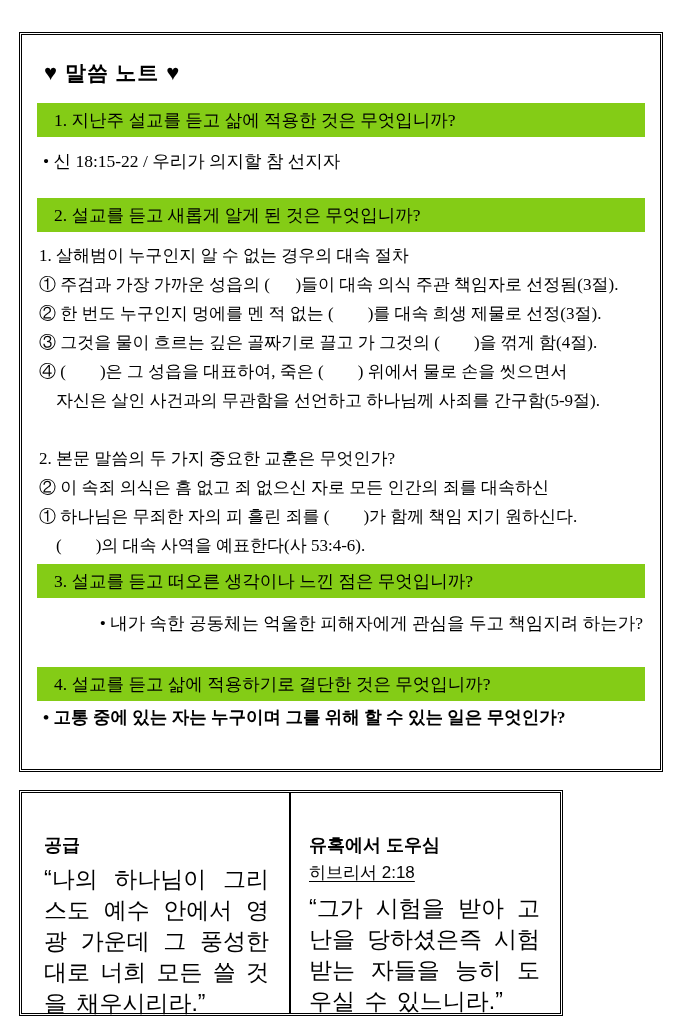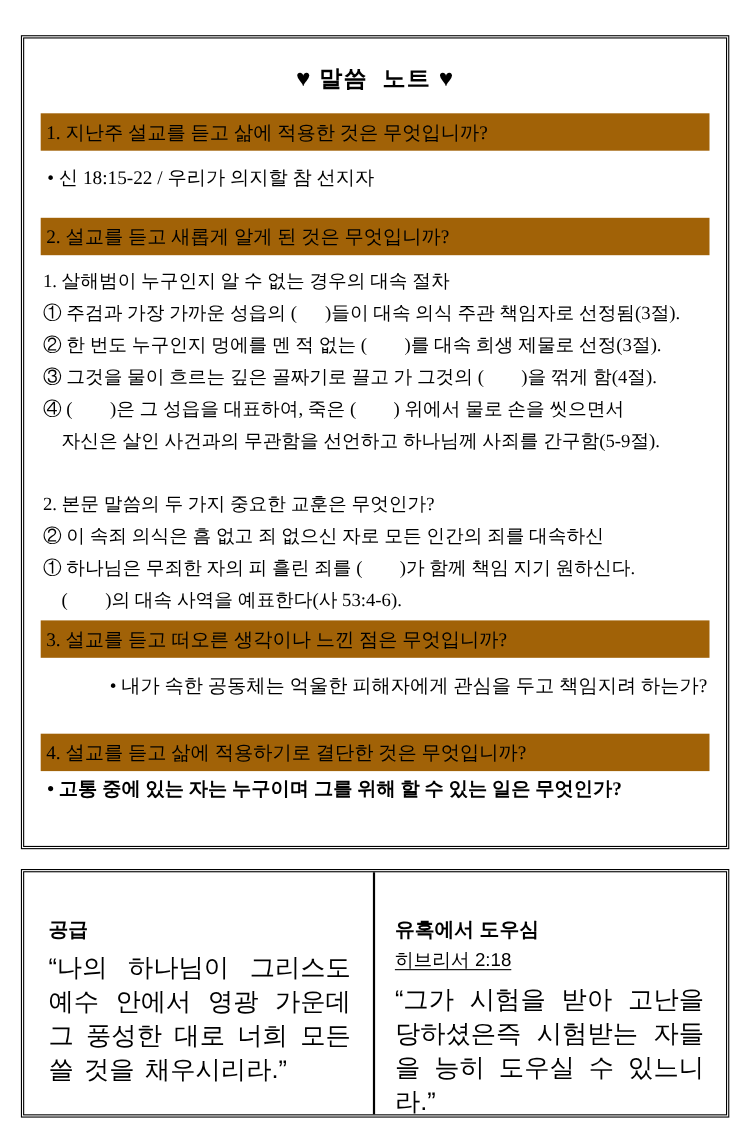--- a/index.html
+++ b/index.html
@@ -25,35 +25,34 @@
     position: absolute;
     left: 19px;
     top: 32px;
     width: 644px;
     height: 740px;
     box-sizing: border-box;
     border: 3px double #000000;
     padding: 16px 15px 0 15px;
   }
   .note-title {
-    text-align: center;
-    font-family: Liberation Mono, monospace;
+    font-family: Liberation Serif, serif;
     font-weight: bold;
     font-size: 21px;
     letter-spacing: 1px;
     margin-top: 8px;
     height: 28px;
     line-height: 28px;
   }
   .note-title .heart { padding: 0 7px; font-size: 22px; }
   .q-bar {
-    background: #a16207;
+    background: #84cc16;
     font-size: 17.5px;
     line-height: 24px;
-    padding: 5px 5px;
+    padding: 5px 17px;
     white-space: pre-wrap;
   }
   .q1 { margin-top: 16px; }
   .q2 { margin-top: 22px; }
   .q3 { margin-top: 4px; }
   .q4 { margin-top: 29px; }
   .answer {
     font-size: 17.5px;
     line-height: 30px;
     padding: 0 2px 0 6px;
@@ -71,21 +70,21 @@
     line-height: 29px;
     min-height: 29px;
     white-space: pre-wrap;
   }
 
   
   .verse-box {
     position: absolute;
     left: 19px;
     top: 790px;
-    width: 644px;
+    width: 544px;
     height: 226px;
     box-sizing: border-box;
     border: 3px double #000000;
     display: flex;
     font-family: "Liberation Sans", "DejaVu Sans", sans-serif;
   }
   .verse-cell {
     box-sizing: border-box;
     width: 50%;
     padding: 40px 20px 0 22px;

